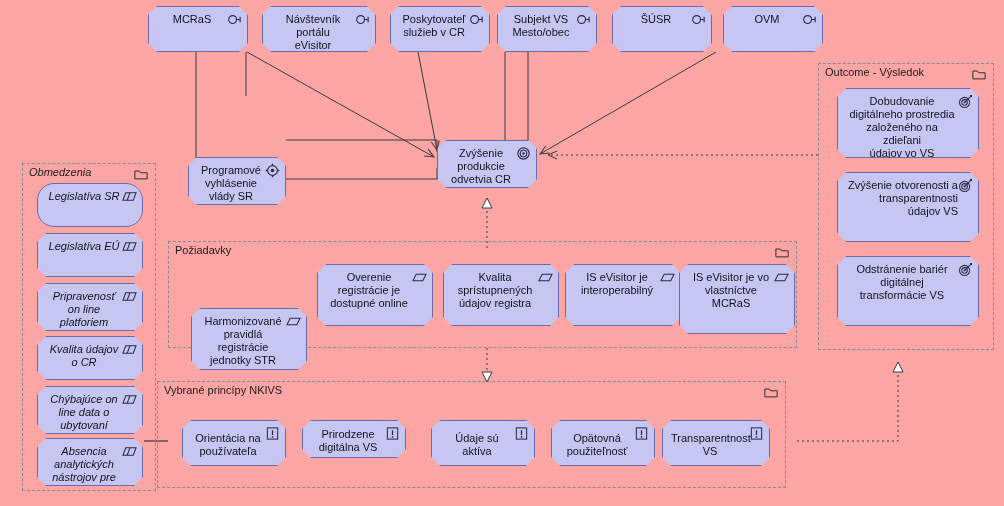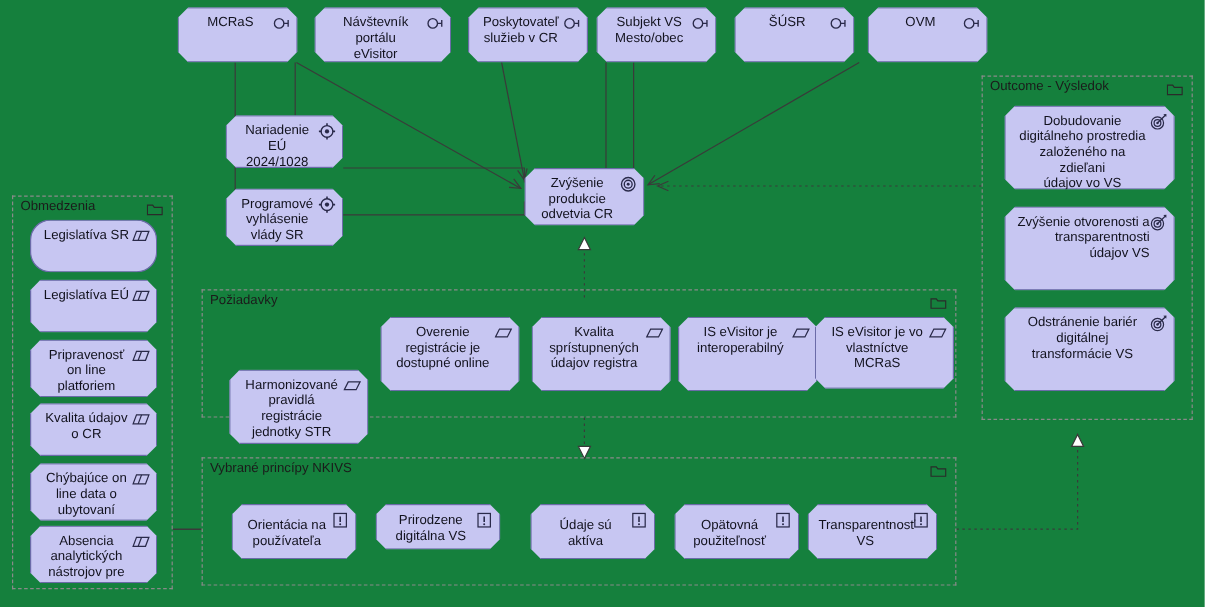--- a/index.html
+++ b/index.html
@@ -5,21 +5,21 @@
   * { box-sizing: border-box; }
   html, body {
     margin: 0; padding: 0;
     background: #ffffff;
     font-family: "Liberation Sans", sans-serif;
   }
   #canvas {
     position: relative;
     width: 1004px;
     height: 506px;
-    background: #15803d;
+    background: #fca5a5;
     overflow: hidden;
   }
   svg.wires {
     position: absolute;
     left: 0; top: 0;
     width: 1004px; height: 506px;
     pointer-events: none;
   }
 
   
@@ -166,59 +166,47 @@
 
   <div class="node" style="left:723px; top:6px; width:100px; height:46px;">
     <span class="label">OVM</span>
     <svg class="nicon" viewBox="0 0 16 16">
       <circle cx="6" cy="8" r="4.2" fill="none" stroke="#2a2a4a" stroke-width="1.2"></circle>
       <line x1="10.2" y1="8" x2="14" y2="8" stroke="#2a2a4a" stroke-width="1.2"></line>
       <line x1="14" y1="5" x2="14" y2="11" stroke="#2a2a4a" stroke-width="1.2"></line>
     </svg>
   </div>
 
-  <div class="node" style="left:188px; top:96px; width:98px; height:44px;">
-    <span class="label">Nariadenie EÚ
-2024/1028</span>
+
+  <div class="node" style="left:188px; top:157px; width:98px; height:48px;">
+    <span class="label">Programové
+vyhlásenie
+vlády SR</span>
     <svg class="nicon" viewBox="0 0 16 16">
       <circle cx="8" cy="8" r="5.2" fill="none" stroke="#2a2a4a" stroke-width="1.2"></circle>
       <circle cx="8" cy="8" r="1.9" fill="#2a2a4a"></circle>
       <line x1="8" y1="0.8" x2="8" y2="3" stroke="#2a2a4a" stroke-width="1.4"></line>
       <line x1="8" y1="13" x2="8" y2="15.2" stroke="#2a2a4a" stroke-width="1.4"></line>
       <line x1="0.8" y1="8" x2="3" y2="8" stroke="#2a2a4a" stroke-width="1.4"></line>
       <line x1="13" y1="8" x2="15.2" y2="8" stroke="#2a2a4a" stroke-width="1.4"></line>
     </svg>
   </div>
 
-  <div class="node" style="left:188px; top:157px; width:98px; height:48px;">
-    <span class="label">Programové
-vyhlásenie
-vlády SR</span>
-    <svg class="nicon" viewBox="0 0 16 16">
-      <circle cx="8" cy="8" r="5.2" fill="none" stroke="#2a2a4a" stroke-width="1.2"></circle>
-      <circle cx="8" cy="8" r="1.9" fill="#2a2a4a"></circle>
-      <line x1="8" y1="0.8" x2="8" y2="3" stroke="#2a2a4a" stroke-width="1.4"></line>
-      <line x1="8" y1="13" x2="8" y2="15.2" stroke="#2a2a4a" stroke-width="1.4"></line>
-      <line x1="0.8" y1="8" x2="3" y2="8" stroke="#2a2a4a" stroke-width="1.4"></line>
-      <line x1="13" y1="8" x2="15.2" y2="8" stroke="#2a2a4a" stroke-width="1.4"></line>
-    </svg>
-  </div>
-
   <div class="node tall-center" style="left:437px; top:140px; width:100px; height:48px;">
     <span class="label">Zvýšenie
 produkcie
 odvetvia CR</span>
     <svg class="nicon" viewBox="0 0 16 16">
       <circle cx="8" cy="8" r="6" fill="none" stroke="#2a2a4a" stroke-width="1.2"></circle>
       <circle cx="8" cy="8" r="3.5" fill="none" stroke="#2a2a4a" stroke-width="1.2"></circle>
       <circle cx="8" cy="8" r="1.3" fill="#2a2a4a"></circle>
     </svg>
   </div>
 
-  <div class="group" style="left:10px; top:163px; width:134px; height:328px;">
+  <div class="group" style="left:22px; top:163px; width:134px; height:328px;font-style:italic;">
     <span class="group-title">Obmedzenia</span>
     <svg class="folder-icon" viewBox="0 0 16 12">
       <path d="M1,11 L1,2 L6,2 L7.5,4 L15,4 L15,11 Z" fill="none" stroke="#2a2a2a" stroke-width="1.1"></path>
     </svg>
 
     <div class="node" style="left:14px; top:19px; width:106px; height:44px;border-radius:17px;">
       <span class="label">Legislatíva SR</span>
       <svg class="nicon" viewBox="0 0 16 12">
         <path d="M4,2 L15,2 L12,10 L1,10 Z" fill="none" stroke="#2a2a4a" stroke-width="1.1"></path>
         <line x1="8.5" y1="2" x2="5.5" y2="10" stroke="#2a2a4a" stroke-width="1.1"></line>
@@ -308,31 +296,31 @@
     </div>
 
     <div class="node" style="left:396px; top:22px; width:116px; height:62px;">
       <span class="label">IS eVisitor je
 interoperabilný</span>
       <svg class="nicon" viewBox="0 0 16 12">
         <path d="M4.5,2.5 L15,2.5 L11.5,9.5 L1,9.5 Z" fill="none" stroke="#2a2a4a" stroke-width="1.1"></path>
       </svg>
     </div>
 
-    <div class="node" style="left:510px; top:22px; width:116px; height:60px;">
+    <div class="node" style="left:510px; top:22px; width:116px; height:70px;">
       <span class="label">IS eVisitor je vo
 vlastníctve
 MCRaS</span>
       <svg class="nicon" viewBox="0 0 16 12">
         <path d="M4.5,2.5 L15,2.5 L11.5,9.5 L1,9.5 Z" fill="none" stroke="#2a2a4a" stroke-width="1.1"></path>
       </svg>
     </div>
   </div>
 
-  <div class="group" style="left:168px; top:381px; width:629px; height:107px;">
+  <div class="group" style="left:157px; top:381px; width:629px; height:107px;">
     <span class="group-title">Vybrané princípy NKIVS</span>
     <svg class="folder-icon" viewBox="0 0 16 12">
       <path d="M1,11 L1,2 L6,2 L7.5,4 L15,4 L15,11 Z" fill="none" stroke="#2a2a2a" stroke-width="1.1"></path>
     </svg>
 
     <div class="node tall-center" style="left:24px; top:38px; width:104px; height:46px;">
       <span class="label">Orientácia na
 používateľa</span>
       <svg class="nicon" viewBox="0 0 16 16">
         <rect x="2.5" y="2" width="11" height="12" fill="none" stroke="#2a2a4a" stroke-width="1.1"></rect>

